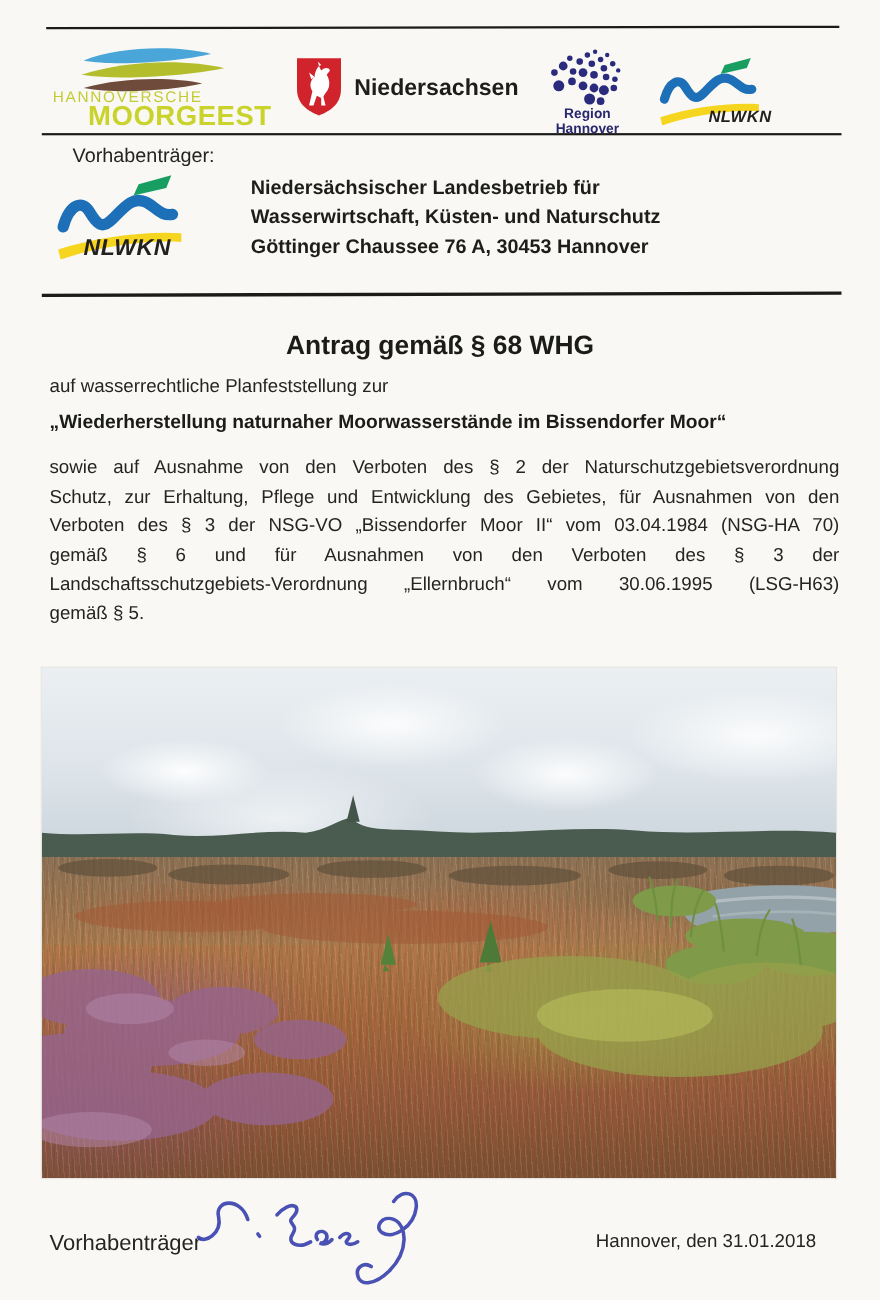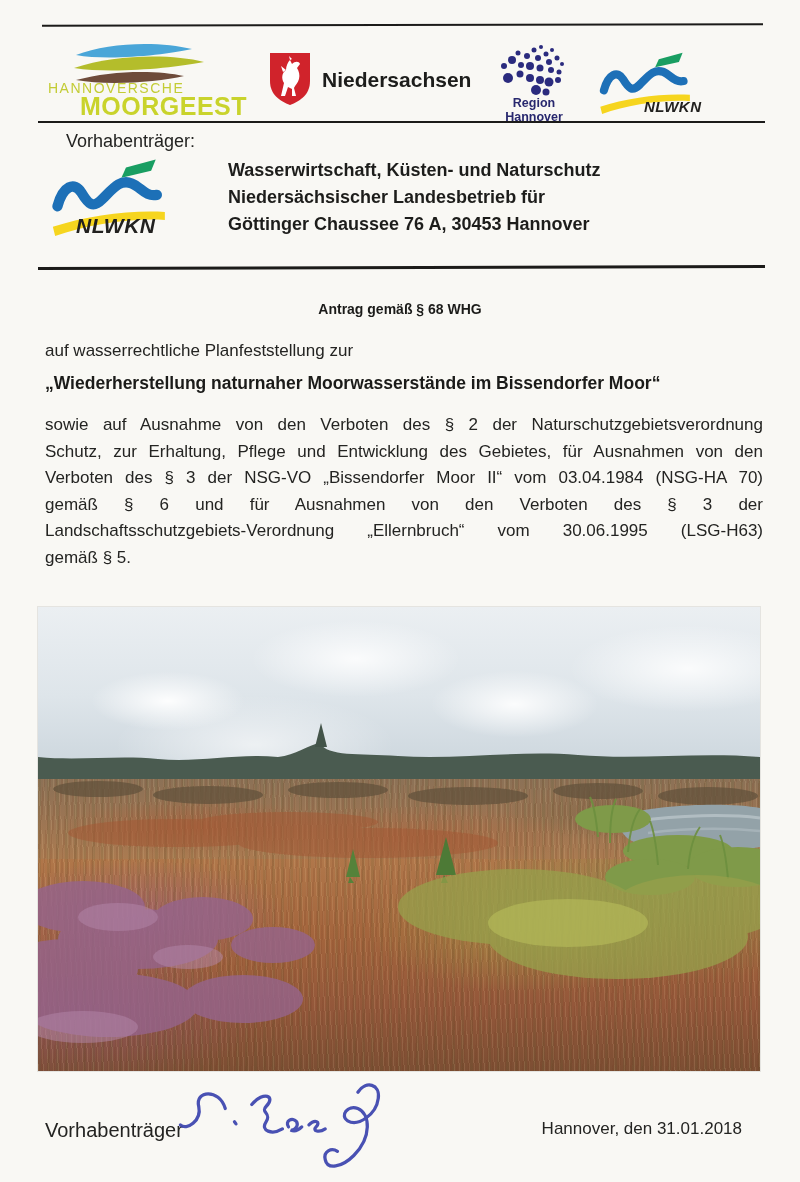--- a/index.html
+++ b/index.html
@@ -32,21 +32,21 @@
   .nlwkn-s .nlwkn-label{position:absolute;left:48px;top:48px;font-size:15px;font-weight:700;font-style:italic;color:#22211f;letter-spacing:0.5px;}
 
   
   .vorhaben-label{position:absolute;left:66px;top:131px;font-size:18px;color:#242422;}
   .nlwkn-b{position:absolute;left:44px;top:156px;width:140px;height:84px;}
   .nlwkn-b svg{position:absolute;left:0;top:0;}
   .nlwkn-b .nlwkn-label{position:absolute;left:32px;top:58px;font-size:21px;font-weight:700;font-style:italic;color:#22211f;letter-spacing:0.5px;}
   .address{position:absolute;left:228px;top:157px;font-size:18px;font-weight:700;line-height:27px;color:#1d1d1b;}
 
   
-  .doc-title{position:absolute;left:0;top:301px;width:800px;text-align:center;font-size:14px;font-weight:700;color:#1b1b19;}
+  .doc-title{position:absolute;left:0;top:301px;width:800px;text-align:center;font-size:24px;font-weight:700;color:#1b1b19;}
   .subtitle{position:absolute;left:45px;top:341px;font-size:17px;color:#242422;}
   .project{position:absolute;left:45px;top:373px;width:718px;font-size:17.5px;font-weight:700;color:#1b1b19;}
   .para{position:absolute;left:45px;top:412px;width:718px;font-size:17px;line-height:26.5px;color:#242422;}
   .jline{text-align:justify;text-align-last:justify;white-space:normal;}
 
   
   .photo{position:absolute;left:38px;top:607px;width:722px;height:464px;overflow:hidden;outline:1px solid rgba(0,0,0,0.08);}
   .ph-sky{position:absolute;left:0;top:0;width:722px;height:162px;
     background:
       radial-gradient(110px 42px at 18% 58%, rgba(255,255,255,.95), rgba(255,255,255,0) 70%),
@@ -159,22 +159,22 @@
   <div class="nlwkn-b">
     <svg width="132" height="80" viewBox="0 0 100 70">
       <path d="M64,10 L90,3 L86,13 L60,19 Z" fill="#199e62"></path>
       <path d="M4,44 C9,26 19,22 25,32 C31,42 35,46 43,38 C53,28 59,20 69,24 C77,27 81,36 91,34" stroke="#1d70b7" stroke-width="9" fill="none" stroke-linecap="round"></path>
       <path d="M0,62 C30,52 70,47 98,49 L98,56 C70,54 30,60 2,70 Z" fill="#f6d51e"></path>
     </svg>
     <span class="nlwkn-label">NLWKN</span>
   </div>
 
   <div class="address">
+    <div>Niedersächsischer Landesbetrieb für</div>
     <div>Wasserwirtschaft, Küsten- und Naturschutz</div>
-    <div>Niedersächsischer Landesbetrieb für</div>
     <div>Göttinger Chaussee 76 A, 30453 Hannover</div>
   </div>
 
   <div class="rule rule-thick"></div>
 
   <div class="doc-title">Antrag gemäß § 68 WHG</div>
   <div class="subtitle">auf wasserrechtliche Planfeststellung zur</div>
   <div class="project">„Wiederherstellung naturnaher Moorwasserstände im Bissendorfer Moor“</div>
 
   <div class="para">

